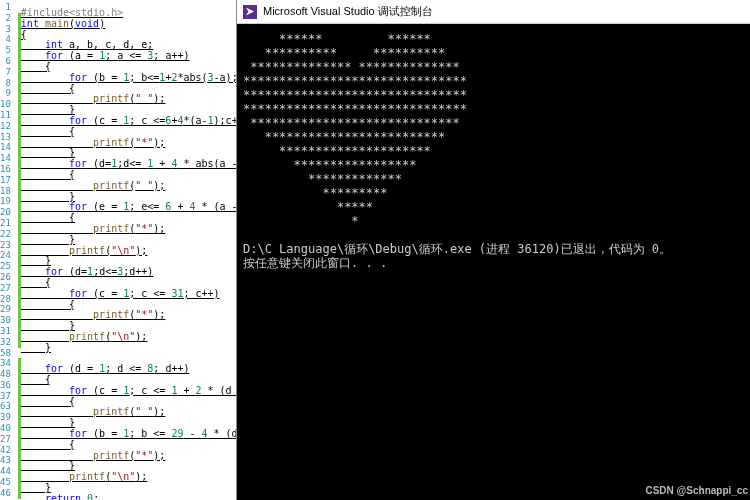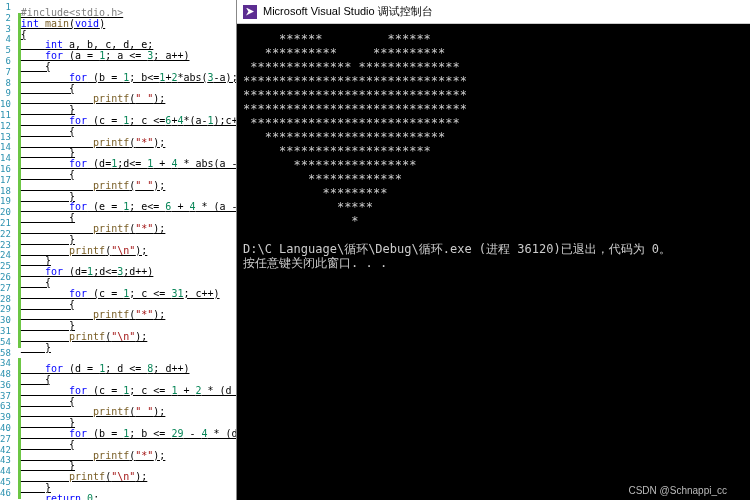--- a/index.html
+++ b/index.html
@@ -17,21 +17,21 @@
 .kw { color: #0000ff; }
 .fn { color: #795e26; }
 .str { color: #a31515; }
 .num { color: #098658; }
 .console { flex: 1; height: 500px; display: flex; flex-direction: column; border-left: 1px solid #888; }
 .titlebar { height: 24px; background: #fff; display: flex; align-items: center; padding: 0 6px; border-bottom: 1px solid #ccc; gap: 6px; }
 .vs-icon { width: 14px; height: 14px; background: #5c2d91; display: inline-block; position: relative; }
 .vs-icon::after { content: ""; position: absolute; left: 3px; top: 3px; width: 8px; height: 8px; background: #fff; clip-path: polygon(0 0, 100% 50%, 0 100%, 30% 50%); }
 .title-text { font-family: "Segoe UI", sans-serif; font-size: 11px; color: #000; }
 .term { flex: 1; background: #000; color: #ccc; font-family: "NSimSun", Consolas, monospace; font-size: 12px; padding: 8px 6px; line-height: 14px; white-space: pre; overflow: hidden; }
-.watermark { position: fixed; right: 23px; bottom: 4px; font-size: 10px; color: #bbb; font-family: sans-serif; }
+.watermark { position: fixed; right: 2px; bottom: 4px; font-size: 10px; color: #bbb; font-family: sans-serif; font-weight: bold; }
 </style>
 </head>
 <body>
 
 <div class="editor">
   <div class="code-area">
     <div class="gutter" id="gutter">
         <div>1</div>
         <div>2</div>
         <div>3</div>
@@ -56,21 +56,21 @@
         <div>22</div>
         <div>23</div>
         <div>24</div>
         <div>25</div>
         <div>26</div>
         <div>27</div>
         <div>28</div>
         <div>29</div>
         <div>30</div>
         <div>31</div>
-        <div>54</div>
+        <div>32</div>
         <div>58</div>
         <div>34</div>
         <div>48</div>
         <div>36</div>
         <div>37</div>
         <div>63</div>
         <div>39</div>
         <div>40</div>
         <div>27</div>
         <div>42</div>

